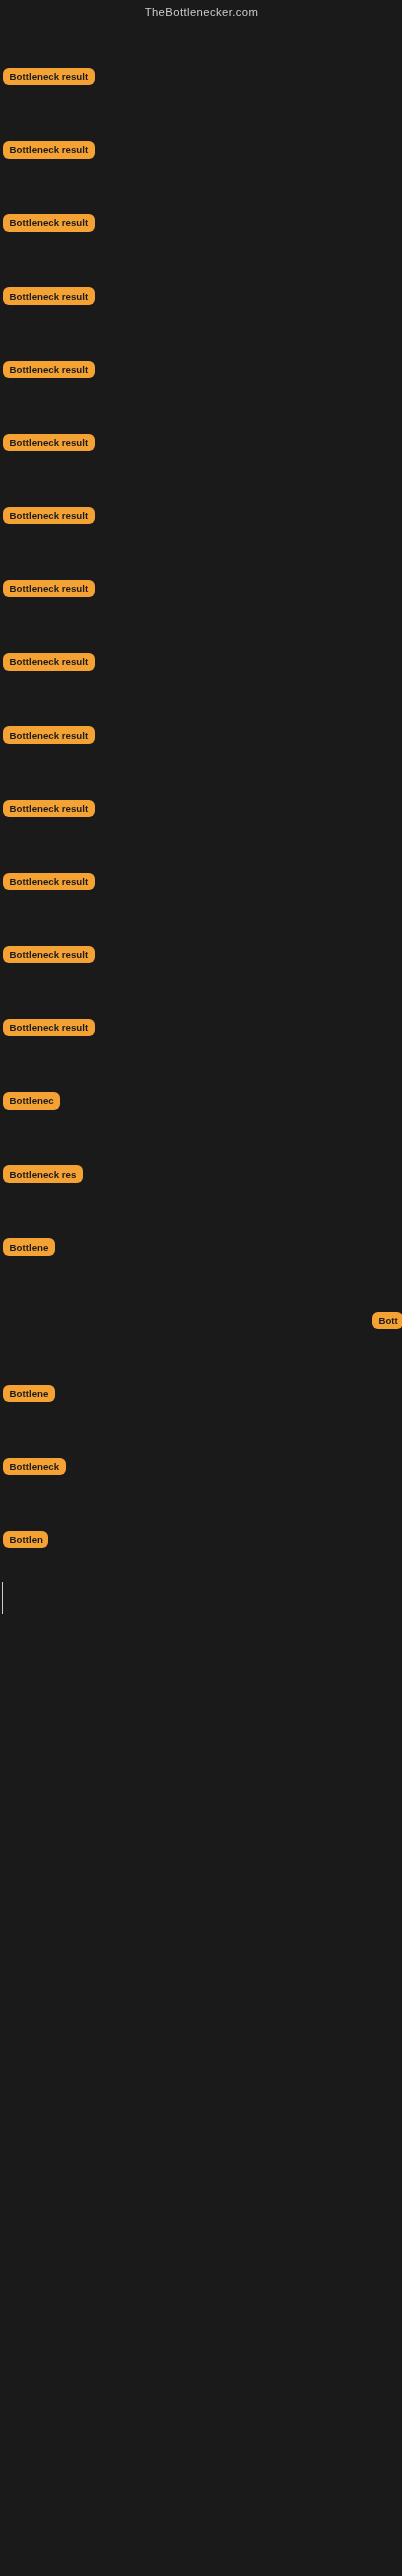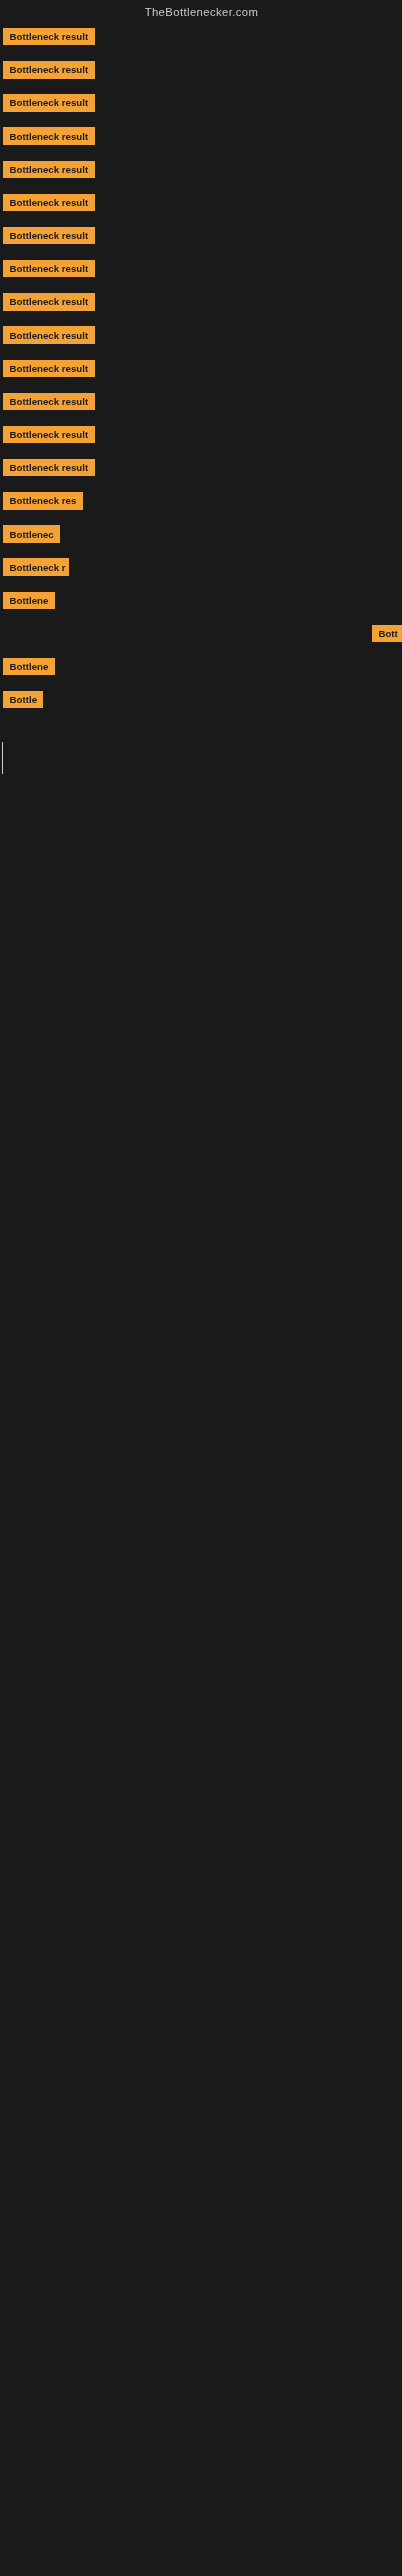--- a/index.html
+++ b/index.html
@@ -24,23 +24,24 @@
       letter-spacing: 0.4px;
     }
 
     .bottleneck-badge {
       display: inline-block;
       background-color: #f5a234;
       color: #1a1a1a;
       font-size: 9.7px;
       font-weight: bold;
       padding: 3.2px 6.4px;
-      border-radius: 0;
+      border-radius: 6px;
       white-space: nowrap;
       overflow: hidden;
+      margin-top: 40px;
     }
 
     .cursor-line {
       width: 1.6px;
       height: 32px;
       background-color: #cccccc;
       margin-left: 1.6px;
       margin-top: 8px;
     }
   </style>
@@ -59,23 +60,23 @@
     <div style="padding: 6.4px 0px 6.4px 3.2px;"><div class="bottleneck-badge" style="max-width: 97px;">Bottleneck result</div></div>
     <div style="padding: 6.4px 0px 6.4px 3.2px;"><div class="bottleneck-badge" style="max-width: 97px;">Bottleneck result</div></div>
     <div style="padding: 6.4px 0px 6.4px 3.2px;"><div class="bottleneck-badge" style="max-width: 97px;">Bottleneck result</div></div>
     <div style="padding: 6.4px 0px 6.4px 3.2px;"><div class="bottleneck-badge" style="max-width: 97px;">Bottleneck result</div></div>
     <div style="padding: 6.4px 0px 6.4px 3.2px;"><div class="bottleneck-badge" style="max-width: 97px;">Bottleneck result</div></div>
     <div style="padding: 6.4px 0px 6.4px 3.2px;"><div class="bottleneck-badge" style="max-width: 97px;">Bottleneck result</div></div>
     <div style="padding: 6.4px 0px 6.4px 3.2px;"><div class="bottleneck-badge" style="max-width: 97px;">Bottleneck result</div></div>
     <div style="padding: 6.4px 0px 6.4px 3.2px;"><div class="bottleneck-badge" style="max-width: 97px;">Bottleneck result</div></div>
     <div style="padding: 6.4px 0px 6.4px 3.2px;"><div class="bottleneck-badge" style="max-width: 97px;">Bottleneck result</div></div>
     <div style="padding: 6.4px 0px 6.4px 3.2px;"><div class="bottleneck-badge" style="max-width: 97px;">Bottleneck result</div></div>
+    <div style="padding: 6.4px 0px 6.4px 3.2px;"><div class="bottleneck-badge" style="max-width: 58px;">Bottlenec</div></div>
     <div style="padding: 6.4px 0px 6.4px 3.2px;"><div class="bottleneck-badge" style="max-width: 81px;">Bottleneck res</div></div>
-    <div style="padding: 6.4px 0px 6.4px 3.2px;"><div class="bottleneck-badge" style="max-width: 58px;">Bottlenec</div></div>
-    <div style="padding: 6.4px 0px 6.4px 3.2px;"><div class="bottleneck-badge" style="max-width: 66px;">Bottleneck r</div></div>
     <div style="padding: 6.4px 0px 6.4px 3.2px;"><div class="bottleneck-badge" style="max-width: 52px;">Bottlene</div></div>
     <div style="padding: 6.4px 0px 6.4px 3.2px; text-align: right;"><div class="bottleneck-badge" style="max-width: 31px;">Bott</div></div>
     <div style="padding: 6.4px 0px 6.4px 3.2px;"><div class="bottleneck-badge" style="max-width: 52px;">Bottlene</div></div>
-    <div style="padding: 6.4px 0px 6.4px 3.2px;"><div class="bottleneck-badge" style="max-width: 45px;">Bottle</div></div>
+    <div style="padding: 6.4px 0px 6.4px 3.2px;"><div class="bottleneck-badge" style="max-width: 63px;">Bottleneck</div></div>
+    <div style="padding: 6.4px 0px 6.4px 3.2px;"><div class="bottleneck-badge" style="max-width: 45px;">Bottlen</div></div>
   </div>
 
 <div class="cursor-line" style="margin-top: 24px;"></div>
 
 
 </body></html>

